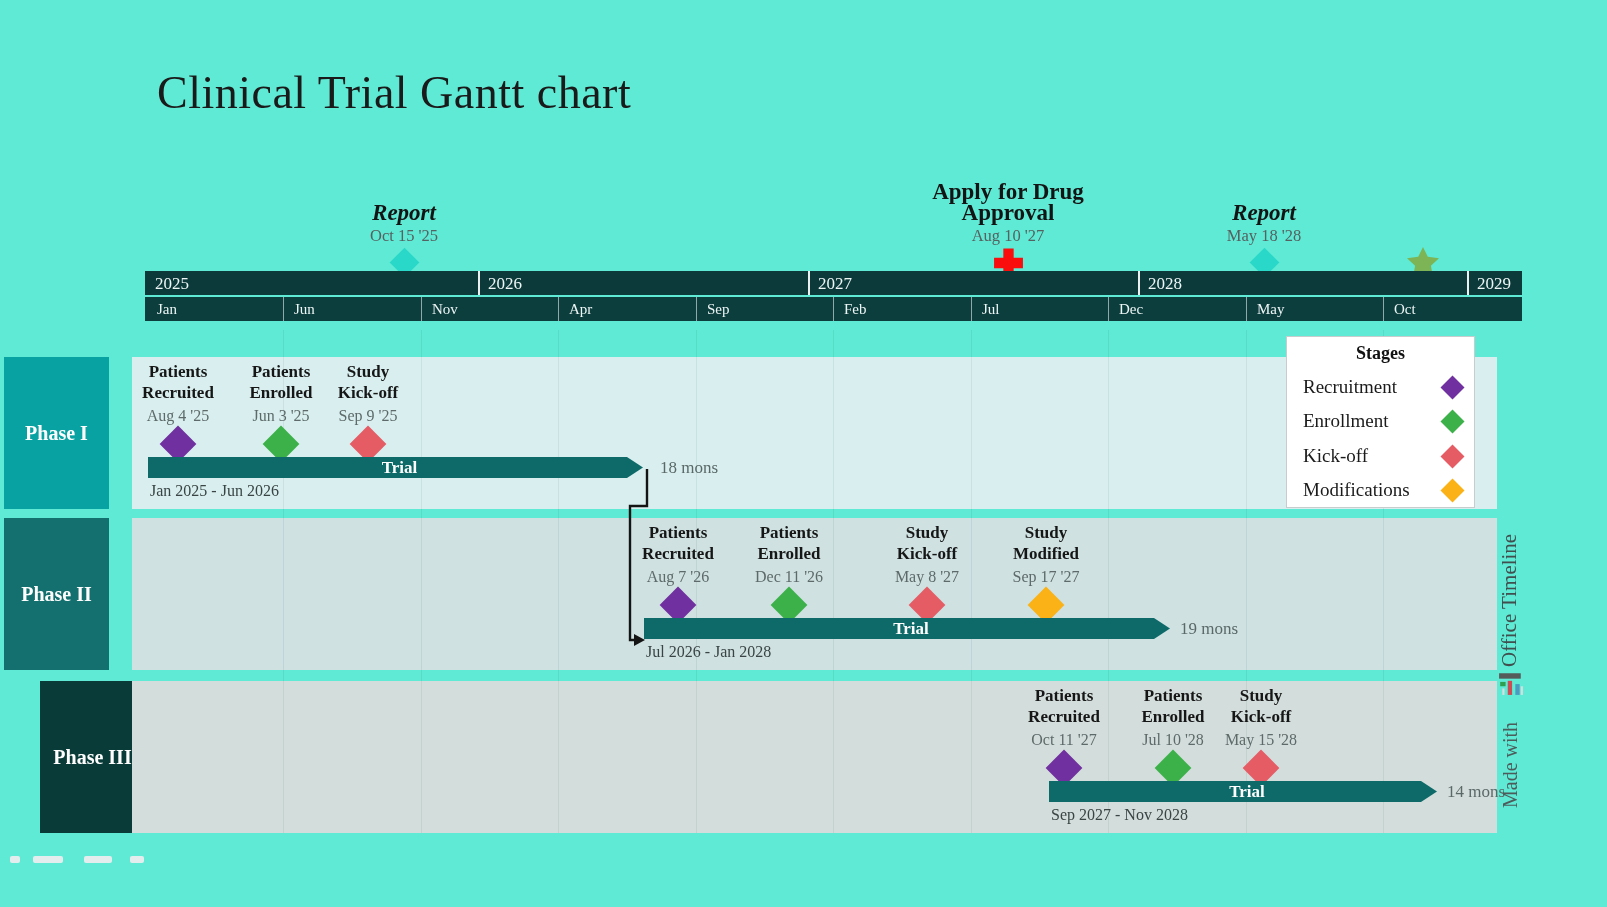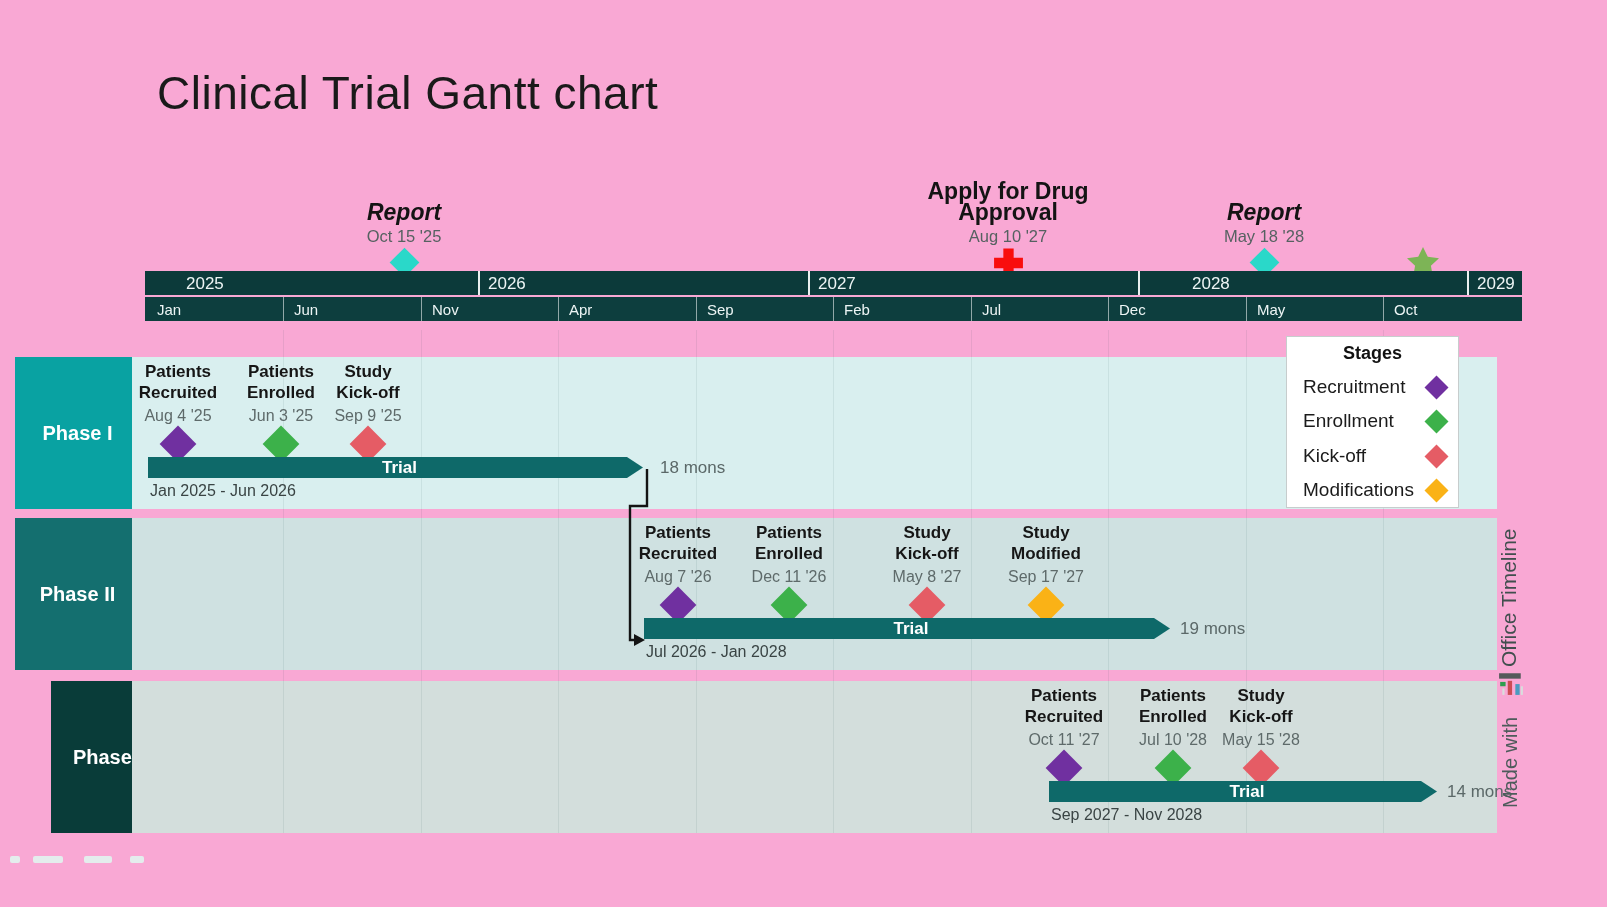--- a/index.html
+++ b/index.html
@@ -1,18 +1,18 @@
 <!DOCTYPE html>
 <html><head>
 <meta charset="utf-8">
 <style>
   html,body{margin:0;padding:0;background:#ffffff;}
   #canvas{
     position:relative;width:1607px;height:907px;overflow:hidden;
-    font-family:Liberation Sans, sans-serif;background:#f9a8d4;
+    font-family:Liberation Serif, serif;background:#5eead4;
     -webkit-font-smoothing:antialiased;
   }
   .abs{position:absolute;}
   
   .page-title{
     left:157px;top:66px;font-size:46px;font-weight:300;color:#1a1a1a;
     letter-spacing:0.5px;
   }
   
   .tm{width:224px;height:72px;top:174px;display:flex;flex-direction:column;
@@ -26,37 +26,37 @@
   .band{left:145px;width:1377px;height:24px;}
   .yearband{top:271px;}
   .monthband{top:297px;}
   .band-label{position:absolute;top:0;height:24px;line-height:25px;color:#edf5f5;}
   .yearband .band-label{font-size:17px;}
   .monthband .band-label{font-size:15px;}
   .vsep{position:absolute;top:0;height:24px;}
   .ysep{width:2px;background:rgba(255,255,255,0.92);}
   .msep{width:1px;background:rgba(255,255,255,0.55);}
   
-  .phase-label{left:15px;width:125px;height:152px;display:flex;align-items:center;
+  .phase-label{left:4px;width:105px;height:152px;display:flex;align-items:center;
       justify-content:center;color:#ffffff;font-weight:bold;font-size:20px;}
   .row-bg{left:132px;width:1365px;height:152px;}
   .gridline{width:1px;top:330px;height:503px;background:rgba(10,60,60,0.08);pointer-events:none;}
   
   .bar{height:21px;display:flex;align-items:center;justify-content:center;
        clip-path:polygon(0 0,calc(100% - 16px) 0,100% 50%,calc(100% - 16px) 100%,0 100%);}
   .bar-label{color:#ffffff;font-weight:bold;font-size:17px;margin-left:8px;}
   .range{font-size:16px;color:#3a4444;line-height:20px;}
   .mons{font-size:17px;color:#5b6868;height:21px;line-height:22px;}
   
   .ms{width:150px;display:flex;flex-direction:column;align-items:center;text-align:center;}
   .ms-t{font-size:17px;font-weight:bold;color:#161616;line-height:21px;}
   .ms-d{font-size:16px;color:#5e6a6a;line-height:20px;margin-top:3px;}
   .ms .dia{width:26px;height:26px;margin-top:5px;}
   
-  .legend{left:1286px;top:336px;width:173px;height:172px;background:#ffffff;
+  .legend{left:1286px;top:336px;width:189px;height:172px;background:#ffffff;
       border:1px solid #c7cdcd;box-sizing:border-box;z-index:6;}
   .legend-title{text-align:center;font-size:18px;font-weight:bold;color:#121212;margin-top:6px;}
   .legend-item{position:absolute;left:4px;width:100%;height:34px;display:flex;
       align-items:center;}
   .legend-item .lab{font-size:19px;color:#1b1b1b;margin-left:12px;flex:1;text-align:left;}
   .legend-item .dia{width:17px;height:17px;margin-right:17px;}
   
   .wm{writing-mode:vertical-rl;transform:rotate(180deg);white-space:nowrap;}
   .wm-brand{font-size:21px;color:#414e4e;}
   .wm-made{font-size:20px;color:#4e5b5b;}
@@ -87,24 +87,24 @@
   <div class="abs dia top" style="left: 394px; top: 252px; background: rgb(42, 216, 201);"></div>
   <svg class="abs" style="left:992px;top:246px;" width="33" height="34" viewBox="0 0 32 32">
     <path d="M11 2 h10 v9 h9 v10 h-9 v9 h-10 v-9 h-9 v-10 h9 z" style="fill: rgb(249, 13, 13);"></path>
   </svg>
   <div class="abs dia top" style="left: 1254px; top: 252px; background: rgb(42, 216, 201);"></div>
   <svg class="abs" style="left:1406px;top:246px;" width="34" height="34" viewBox="0 0 34 34">
     <polygon points="17,1 21.8,10.8 33,12.2 24.9,19.8 26.9,30.8 17,25.4 7.1,30.8 9.1,19.8 1,12.2 12.2,10.8" style="fill: rgb(125, 180, 86);"></polygon>
   </svg>
 
   <div class="abs band yearband" style="background: rgb(12, 58, 58);">
-    <span class="band-label" style="left:10px;margin-left:31px;">2025</span>
+    <span class="band-label" style="left:10px;">2025</span>
     <span class="band-label" style="left:343px;">2026</span>
     <span class="band-label" style="left:673px;">2027</span>
-    <span class="band-label" style="left:1003px;margin-left:44px;">2028</span>
+    <span class="band-label" style="left:1003px;">2028</span>
     <span class="band-label" style="left:1332px;">2029</span>
     <i class="vsep ysep" style="left:333px;"></i>
       <i class="vsep ysep" style="left:663px;"></i>
     <i class="vsep ysep" style="left:993px;"></i>
       <i class="vsep ysep" style="left:1322px;"></i>
   </div>
 
   <div class="abs band monthband" style="background: rgb(13, 62, 62);">
     <span class="band-label" style="left:12px;">Jan</span>
     <span class="band-label" style="left:149px;">Jun</span>

